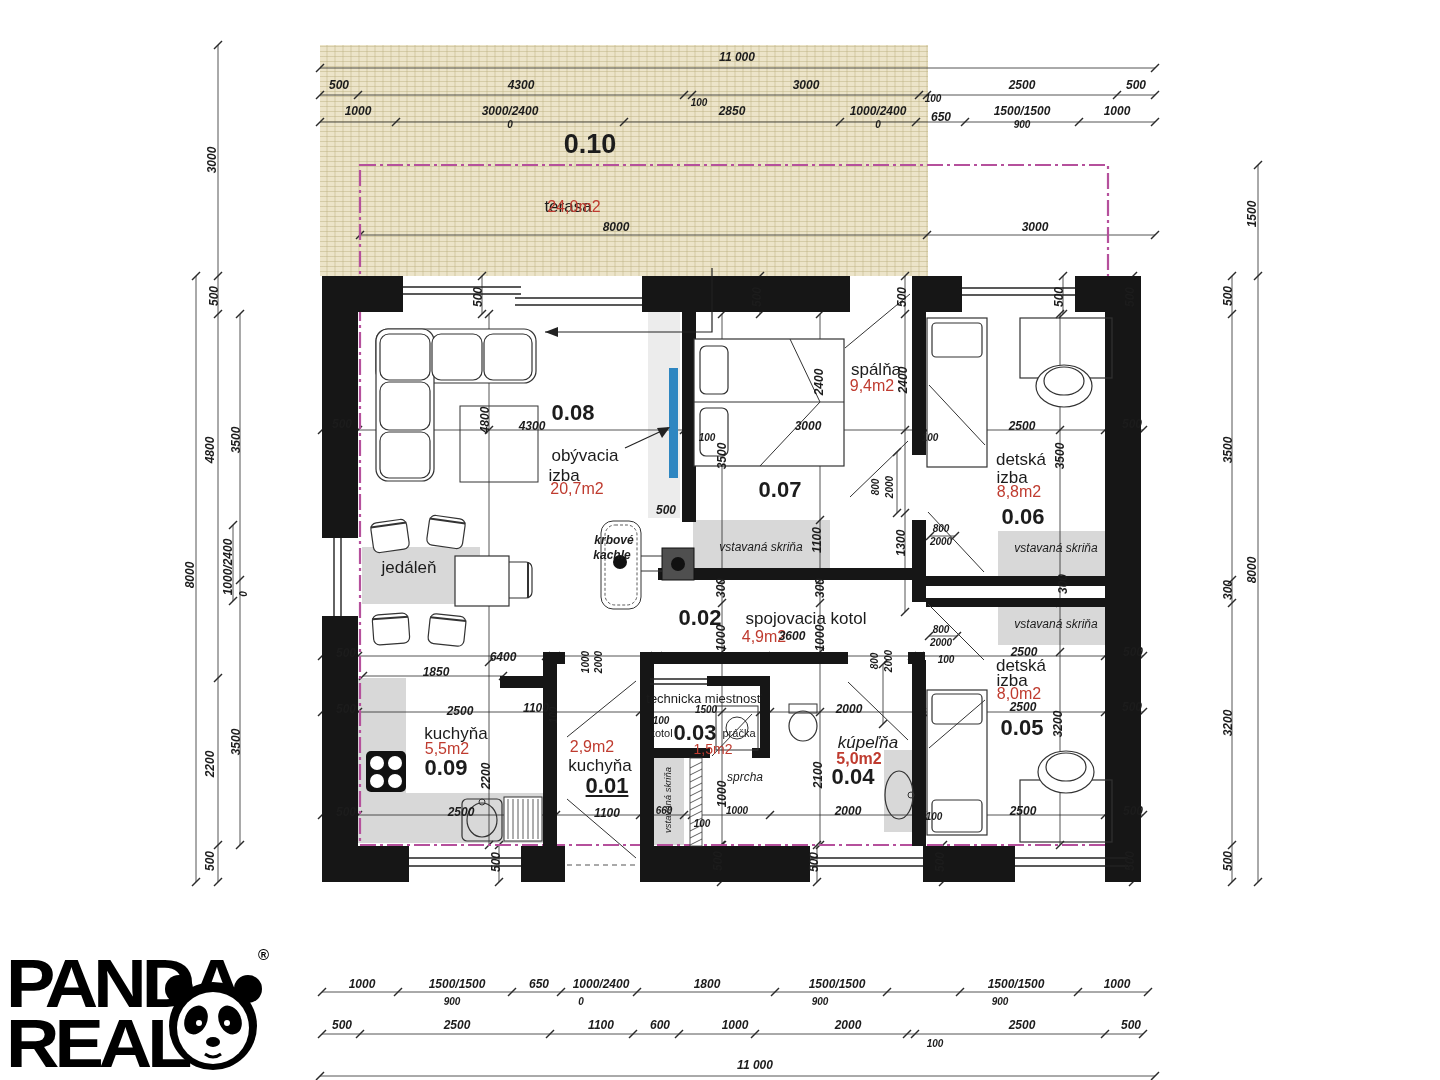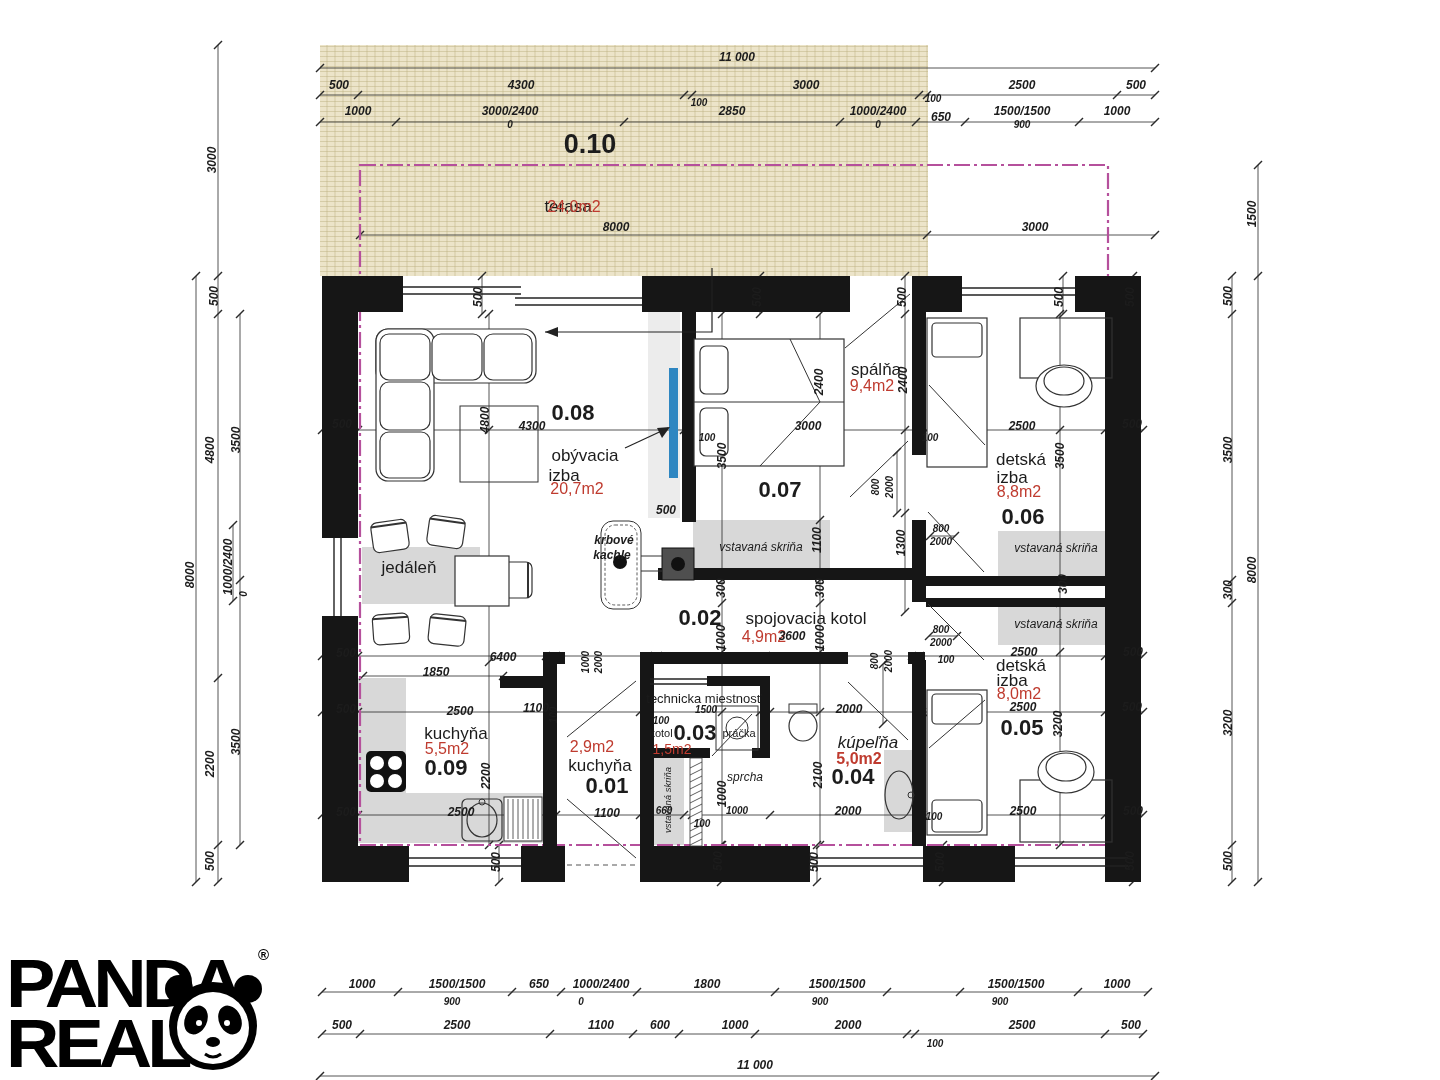--- a/index.html
+++ b/index.html
@@ -14,21 +14,21 @@
   .lbl{position:absolute;transform:translate(-50%,-50%);white-space:nowrap;color:#1c1c1c;line-height:1;}
   .lbl.rot{transform:translate(-50%,-50%) rotate(-90deg);}
   .d {font-size:12px;font-weight:bold;font-style:italic;}
   .ds{font-size:10px;font-weight:bold;font-style:italic;}
   .n {font-size:22px;font-weight:bold;}
   .nl{font-size:27px;font-weight:bold;}
   .rn{font-size:17px;}
   .rns{font-size:13px;}
   .rnx{font-size:11px;}
   .a {font-size:16px;color:#bf3b2f;}
-  .as{font-size:14px;color:#bf3b2f;}
+  .as{font-size:14px;color:#bf3b2f;margin-left:41px;}
   .w {font-size:12px;font-style:italic;}
   .ws{font-size:9.5px;font-style:italic;}
   .f {font-size:12px;font-weight:bold;font-style:italic;}
   .logo{position:absolute;left:6px;top:944px;width:300px;height:136px;color:#000;}
   .logo-text{font-weight:bold;font-size:74px;letter-spacing:-5px;display:inline-block;transform:scaleY(0.92);transform-origin:left top;}
   .logo-row{position:absolute;left:0;top:0;}
   .logo-row2{position:absolute;left:0;top:60px;}
   .logo-reg{position:absolute;left:252px;top:2px;font-size:15px;font-weight:bold;}
   .panda{position:absolute;left:145px;top:30px;}
 </style>
@@ -547,21 +547,21 @@
       <div class="lbl ds rot" style="left: 599px; top: 662px;">2000</div>
       <div class="lbl rns" style="left: 704px; top: 698px;">technicka miestnosť</div>
       <div class="lbl ds" style="left: 706px; top: 710px;">1500</div>
       <div class="lbl ds" style="left: 661px; top: 721px;">100</div>
       <div class="lbl rnx" style="left: 661px; top: 733px;">kotol</div>
       <div class="lbl n" style="left: 695px; top: 733px;">0.03</div>
       <div class="lbl rnx" style="left: 739px; top: 733px;">práčka</div>
       <div class="lbl as" style="left: 672px; top: 749px;">1,5m2</div>
       <div class="lbl a" style="left: 592px; top: 747px;">2,9m2</div>
       <div class="lbl rn" style="left: 600px; top: 765px;">kuchyňa</div>
-      <div class="lbl n" style="left: 607px; top: 786px;">0.01</div>
+      <div class="lbl n" style="left: 607px; top: 786px; text-decoration: underline;">0.01</div>
       <div class="lbl d" style="left: 536px; top: 708px;">1100</div>
       <div class="lbl ds rot" style="left: 554px; top: 715px;">100</div>
       <div class="lbl d" style="left: 607px; top: 813px;">1100</div>
       <div class="lbl ds" style="left: 664px; top: 811px;">660</div>
       <div class="lbl ds" style="left: 702px; top: 824px;">100</div>
       <div class="lbl ws rot" style="left: 668px; top: 800px;">vstavaná skriňa</div>
       <div class="lbl d rot" style="left: 722px; top: 794px;">1000</div>
       <div class="lbl ds" style="left: 737px; top: 811px;">1000</div>
       <div class="lbl rn" style="left: 868px; top: 742px; font-style: italic;">kúpeľňa</div>
       <div class="lbl a" style="left: 859px; top: 759px; font-weight: bold;">5,0m2</div>

